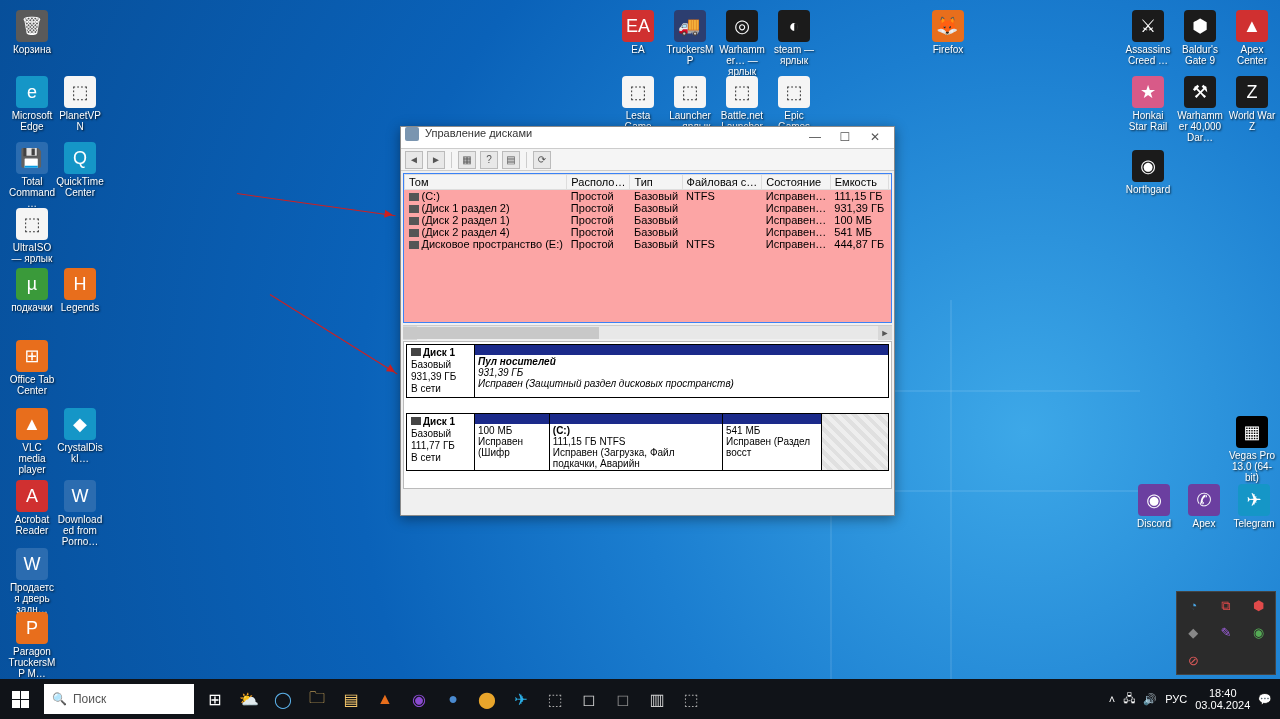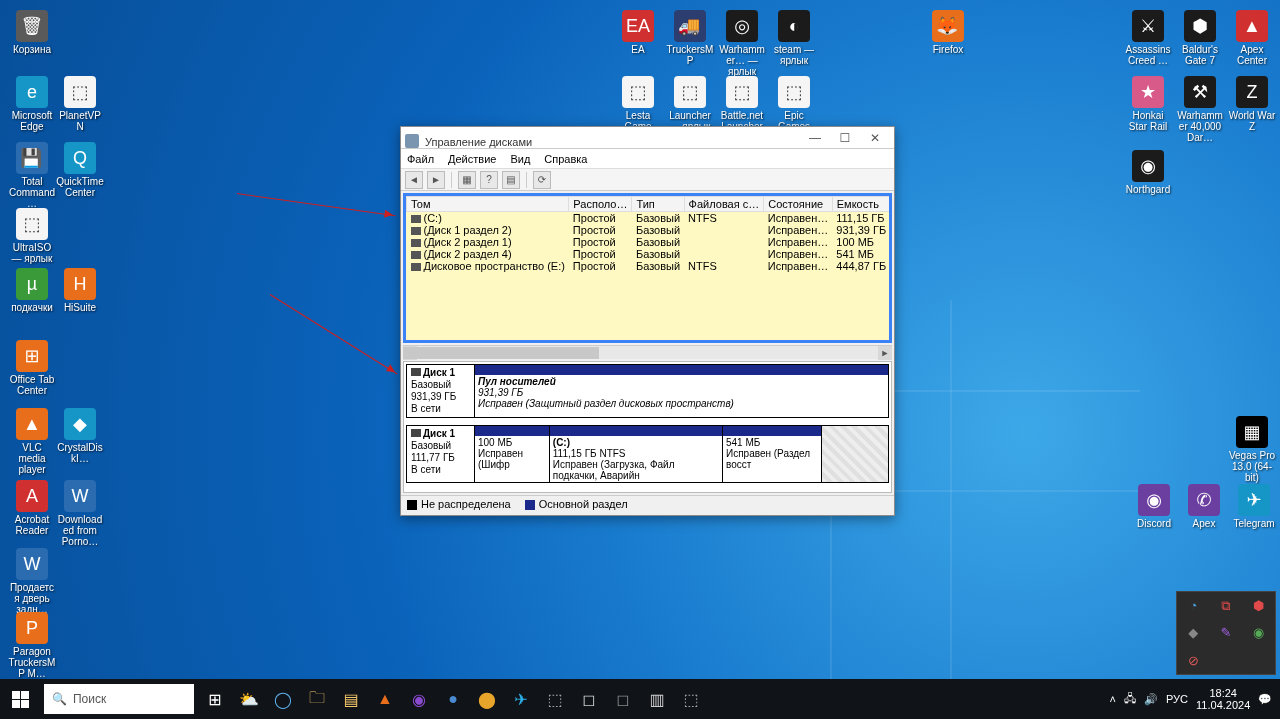--- a/index.html
+++ b/index.html
@@ -37,42 +37,42 @@
   .taskbar .win span { background:#fff; }
   .taskbar .search { display:flex; align-items:center; background:#fff; height:30px; width:150px; margin:0 4px; color:#555; padding:0 8px; font-size:12px; }
   .taskbar .search .mg { margin-right:6px; }
   .taskbar .tbtn { width:34px; height:40px; display:flex; align-items:center; justify-content:center; font-size:16px; }
   .taskbar .spacer { flex:1; }
   .taskbar .sys { display:flex; align-items:center; gap:8px; padding:0 8px; font-size:11px; }
   .taskbar .clock { text-align:center; line-height:12px; font-size:11px; }
 
   
   .win-dm { position:absolute; left:400px; top:126px; width:495px; height:390px; background:#f0f0f0; border:1px solid #8a8a8a; color:#000; font-size:11px; box-shadow:0 3px 12px rgba(0,0,0,.4); }
-  .win-dm .titlebar { height:22px; background:#fff; display:flex; align-items:flex-end; padding:0 4px; border-bottom:1px solid #ccc; }
+  .win-dm .titlebar { height:22px; background:#fff; display:flex; align-items:flex-start; padding:0 4px; border-bottom:1px solid #ccc; }
   .win-dm .titlebar .ico { width:14px; height:14px; background:#7a95b0; margin-right:6px; border-radius:2px; }
   .win-dm .titlebar .ttl { flex:1; font-size:11px; color:#333; }
   .win-dm .titlebar .wbtn { width:30px; height:20px; display:flex; align-items:center; justify-content:center; color:#555; font-size:12px; }
   .win-dm .menubar { height:20px; background:#fff; display:flex; align-items:center; padding:0 6px; gap:14px; border-bottom:1px solid #ddd; }
   .win-dm .menubar span { font-size:11px; color:#000; }
   .win-dm .toolbar { height:22px; background:#f5f5f5; border-bottom:1px solid #ccc; display:flex; align-items:center; padding:0 4px; gap:4px; }
   .win-dm .toolbar .tb { width:18px; height:18px; border:1px solid #bbb; background:#e8e8e8; display:flex; align-items:center; justify-content:center; font-size:10px; color:#555; }
   .win-dm .toolbar .sep { width:1px; height:16px; background:#ccc; margin:0 2px; }
 
-  .win-dm .list { background:#fef9c3; border:3px solid #3b82f6; margin:2px; }
+  .win-dm .list { background:#fca5a5; border:1px solid #3b82f6; margin:2px; }
   .win-dm .list table { width:100%; border-collapse:collapse; font-size:11px; }
   .win-dm .list th { background:#f4f4f4; border:1px solid #ddd; padding:1px 4px; text-align:left; font-weight:normal; white-space:nowrap; overflow:hidden; }
   .win-dm .list td { padding:0 4px; white-space:nowrap; overflow:hidden; }
   .win-dm .list .dico { display:inline-block; width:10px; height:8px; background:#555; margin-right:3px; vertical-align:middle; }
   .win-dm .scroll-h { height:14px; background:#e8e8e8; border-top:1px solid #ccc; position:relative; margin:0 2px; }
   .win-dm .scroll-h .thumb { position:absolute; left:0; top:1px; height:12px; width:40%; background:#c8c8c8; }
   .win-dm .scroll-h .arr { position:absolute; top:0; width:14px; height:14px; background:#d8d8d8; text-align:center; line-height:14px; font-size:9px; color:#555;}
   .win-dm .scroll-h .arr.r { right:0; }
 
   .win-dm .graphical { background:#fff; border:1px solid #bbb; margin:2px; padding:2px; }
-  .win-dm .drow { display:flex; border:1px solid #000; margin-bottom:7px; }
+  .win-dm .drow { display:flex; border:1px solid #000; margin-bottom:15px; }
   .win-dm .drow .dhead { width:68px; border-right:1px solid #000; padding:2px 4px; font-size:10px; line-height:12px; }
   .win-dm .drow .dhead .dh-title { font-weight:bold; }
   .win-dm .drow .dhead .dh-ico { display:inline-block; width:10px; height:8px; background:#444; margin-right:2px; }
   .win-dm .drow .parts { flex:1; display:flex; }
   .win-dm .part { border-right:1px solid #000; padding:0; font-size:10px; line-height:11px; overflow:hidden; }
   .win-dm .part:last-child { border-right:none;font-style:italic; }
   .win-dm .part .stripe { height:10px; background:#1b2a8a; }
   .win-dm .part .ptxt { padding:1px 3px; }
 
   .win-dm .legend { padding:2px 6px; font-size:11px; display:flex; gap:14px; align-items:center; border-top:1px solid #ccc; background:#f0f0f0; }
@@ -117,21 +117,21 @@
     <div class="desk-icon" style="left:8px;top:208px">
          <div class="ic c-white">⬚</div>
          <div class="lbl">UltraISO — ярлык</div>
        </div>
     <div class="desk-icon" style="left:8px;top:268px">
          <div class="ic c-green">µ</div>
          <div class="lbl">подкачки</div>
        </div>
     <div class="desk-icon" style="left:56px;top:268px">
          <div class="ic c-orange">H</div>
-         <div class="lbl">HiSuite</div>
+         <div class="lbl">Legends</div>
        </div>
     <div class="desk-icon" style="left:8px;top:340px">
          <div class="ic c-orange">⊞</div>
          <div class="lbl">Office Tab Center</div>
        </div>
     <div class="desk-icon" style="left:8px;top:408px">
          <div class="ic c-orange">▲</div>
          <div class="lbl">VLC media player</div>
        </div>
     <div class="desk-icon" style="left:56px;top:408px">
@@ -193,21 +193,21 @@
          <div class="lbl">Epic Games Launcher</div>
        </div>
   </div>
 <div id="desk-right">
     <div class="desk-icon" style="left:1124px;top:10px">
          <div class="ic c-dark">⚔</div>
          <div class="lbl">Assassins Creed …</div>
        </div>
     <div class="desk-icon" style="left:1176px;top:10px">
          <div class="ic c-dark">⬢</div>
-         <div class="lbl">Baldur's Gate 7</div>
+         <div class="lbl">Baldur's Gate 9</div>
        </div>
     <div class="desk-icon" style="left:1228px;top:10px">
          <div class="ic c-red">▲</div>
          <div class="lbl">Apex Center</div>
        </div>
     <div class="desk-icon" style="left:1124px;top:76px">
          <div class="ic c-pink">★</div>
          <div class="lbl">Honkai Star Rail</div>
        </div>
     <div class="desk-icon" style="left:1176px;top:76px">
@@ -243,26 +243,20 @@
 <div class="arrow" style="left:237px; top:193px; width:160px; transform:rotate(8deg);"></div>
 <div class="arrow" style="left:270px; top:294px; width:150px; transform:rotate(32deg);"></div>
 
 <div class="win-dm">
   <div class="titlebar">
     <div class="ico"></div>
     <div class="ttl">Управление дисками</div>
     <div class="wbtn">—</div>
     <div class="wbtn">☐</div>
     <div class="wbtn">✕</div>
-  </div>
-  <div class="menubar">
-    <span>Файл</span>
-    <span>Действие</span>
-    <span>Вид</span>
-    <span>Справка</span>
   </div>
   <div class="toolbar">
     <div class="tb">◄</div>
     <div class="tb">►</div>
     <div class="sep"></div>
     <div class="tb">▦</div>
     <div class="tb">?</div>
     <div class="tb">▤</div>
     <div class="sep"></div>
     <div class="tb">⟳</div>
@@ -382,24 +376,20 @@
           <div class="stripe"></div>
           <div class="ptxt">
             541 МБ<br>Исправен (Раздел восст
           </div>
           </div>
           <div class="part" style="flex:16;background:repeating-linear-gradient(45deg,#eee,#eee 4px,#e0e0e0 4px,#e0e0e0 8px)"></div>
         </div>
       </div>
     </div>
 
-  <div class="legend">
-    <span><span class="sw" style="background:#000"></span><span>Не распределена</span></span>
-    <span><span class="sw" style="background:#1b2a8a"></span><span>Основной раздел</span></span>
-  </div>
 </div>
 
 <div class="tray-panel">
   <div style="color:#4aa3e0">◔</div>
   <div style="color:#e04a4a">⧉</div>
   <div style="color:#e04a4a">⬢</div>
   <div style="color:#888">◆</div>
   <div style="color:#a060e0">✎</div>
   <div style="color:#5a5">◉</div>
   <div style="color:#e05a5a">⊘</div>
@@ -435,18 +425,18 @@
   <div class="tbtn" style="color:#888">◻</div>
   <div class="tbtn" style="color:#ccc">▥</div>
   <div class="tbtn" style="color:#aaa">⬚</div>
   <div class="spacer"></div>
   <div class="sys">
     <span>˄</span>
     <span>🖧</span>
     <span>🔊</span>
     <span>РУС</span>
     <div class="clock">
-      <div>18:24</div>
-      <div>11.04.2024</div>
+      <div>18:40</div>
+      <div>03.04.2024</div>
     </div>
     <span>💬</span>
   </div>
 </div>
 
 </body></html>

